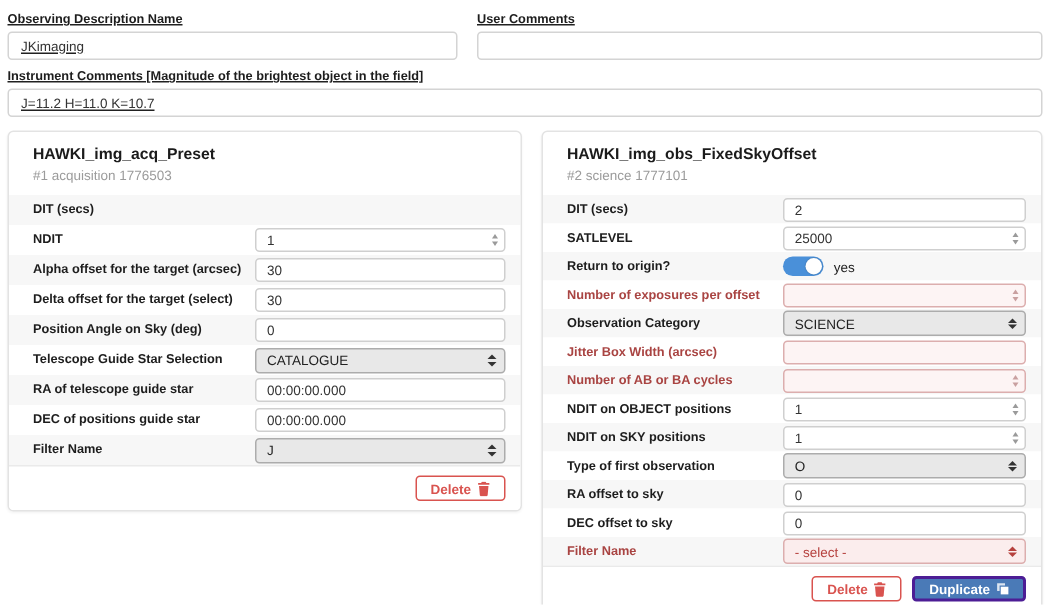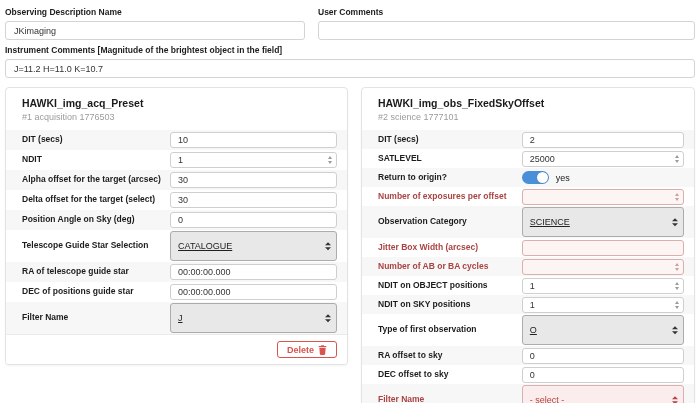--- a/index.html
+++ b/index.html
@@ -2,21 +2,21 @@
 <html><head>
 <meta charset="utf-8">
 <style>
   * { box-sizing: border-box; margin: 0; padding: 0; }
   html,body { width:700px; height:403px; overflow:hidden; background:#fff;
     font-family:"Liberation Sans", sans-serif; color:#212121; }
   .page { padding:4px 5px; }
 
   
   .top-section { margin-bottom:9px; }
-  .top-row { display:flex; gap:13px; }
+  .top-row { display:flex; gap:13px;text-decoration:underline; }
   .fb { display:flex; flex-direction:column; }
   .fb label { font-size:8.5px; font-weight:bold; color:#1d1d1d; margin:3px 0 4px; }
   .fb input { height:19px; border:1px solid #d4d4d4; border-radius:3px; padding:0 8px;
     font-size:9px; font-family:inherit; color:#333; background:#fff; outline:none; }
   .fb-obs { width:300px; }
   .fb-uc { flex:1; }
   .fb-ic { width:100%; margin-top:2px; }
 
   
   .panels { display:flex; gap:13px; align-items:flex-start; }
@@ -37,22 +37,22 @@
   .txt { width:100%; height:16px; border:1px solid #cfcfcf; border-radius:3px; padding:0 7px;
     font-size:9px; font-family:inherit; color:#333; background:#fff; outline:none; }
 
   .spin { position:absolute; right:5px; top:50%; transform:translateY(-50%);
     display:flex; flex-direction:column; gap:2px; }
   .spin .u { width:0; height:0; border-left:2.5px solid transparent; border-right:2.5px solid transparent;
     border-bottom:3px solid #9a9a9a; }
   .spin .d { width:0; height:0; border-left:2.5px solid transparent; border-right:2.5px solid transparent;
     border-top:3px solid #9a9a9a; }
 
-  .sel { width:100%; height:30px; background:#e8e8e8; border:1px solid #acacac; border-radius:3px;
-    display:flex; align-items:center; padding:0 16px 0 7px; font-size:9px; color:#222; position:relative; cursor:default;text-decoration:underline; }
+  .sel { width:100%; height:17px; background:#e8e8e8; border:1px solid #acacac; border-radius:3px;
+    display:flex; align-items:center; padding:0 16px 0 7px; font-size:9px; color:#222; position:relative; cursor:default; }
   .caret { position:absolute; right:5px; top:50%; transform:translateY(-50%);
     display:flex; flex-direction:column; gap:1.5px; }
   .caret .u { width:0; height:0; border-left:3px solid transparent; border-right:3px solid transparent;
     border-bottom:3.5px solid #333; }
   .caret .d { width:0; height:0; border-left:3px solid transparent; border-right:3px solid transparent;
     border-top:3.5px solid #333; }
 
   
   .req .row-label { color:#a94442; }
   .req .txt { background:#fdf4f4; border-color:#dcaeae; }
@@ -105,23 +105,20 @@
   <div class="panels">
 
     <div class="panel panel-left">
       <div class="panel-header">
         <div class="panel-title">HAWKI_img_acq_Preset</div>
         <div class="panel-sub">#1 acquisition 1776503</div>
       </div>
       <div class="rows">
         <div class="row">
           <div class="row-label">DIT (secs)</div>
-          <div class="row-field">
-              <input class="txt" value="10" style="">
-            </div>
         </div>
         <div class="row">
           <div class="row-label">NDIT</div>
           <div class="row-field">
               <input class="txt" value="1" style="">
             <span class="spin">
                 <span class="u"></span>
                 <span class="d"></span>
               </span>
             </div>

